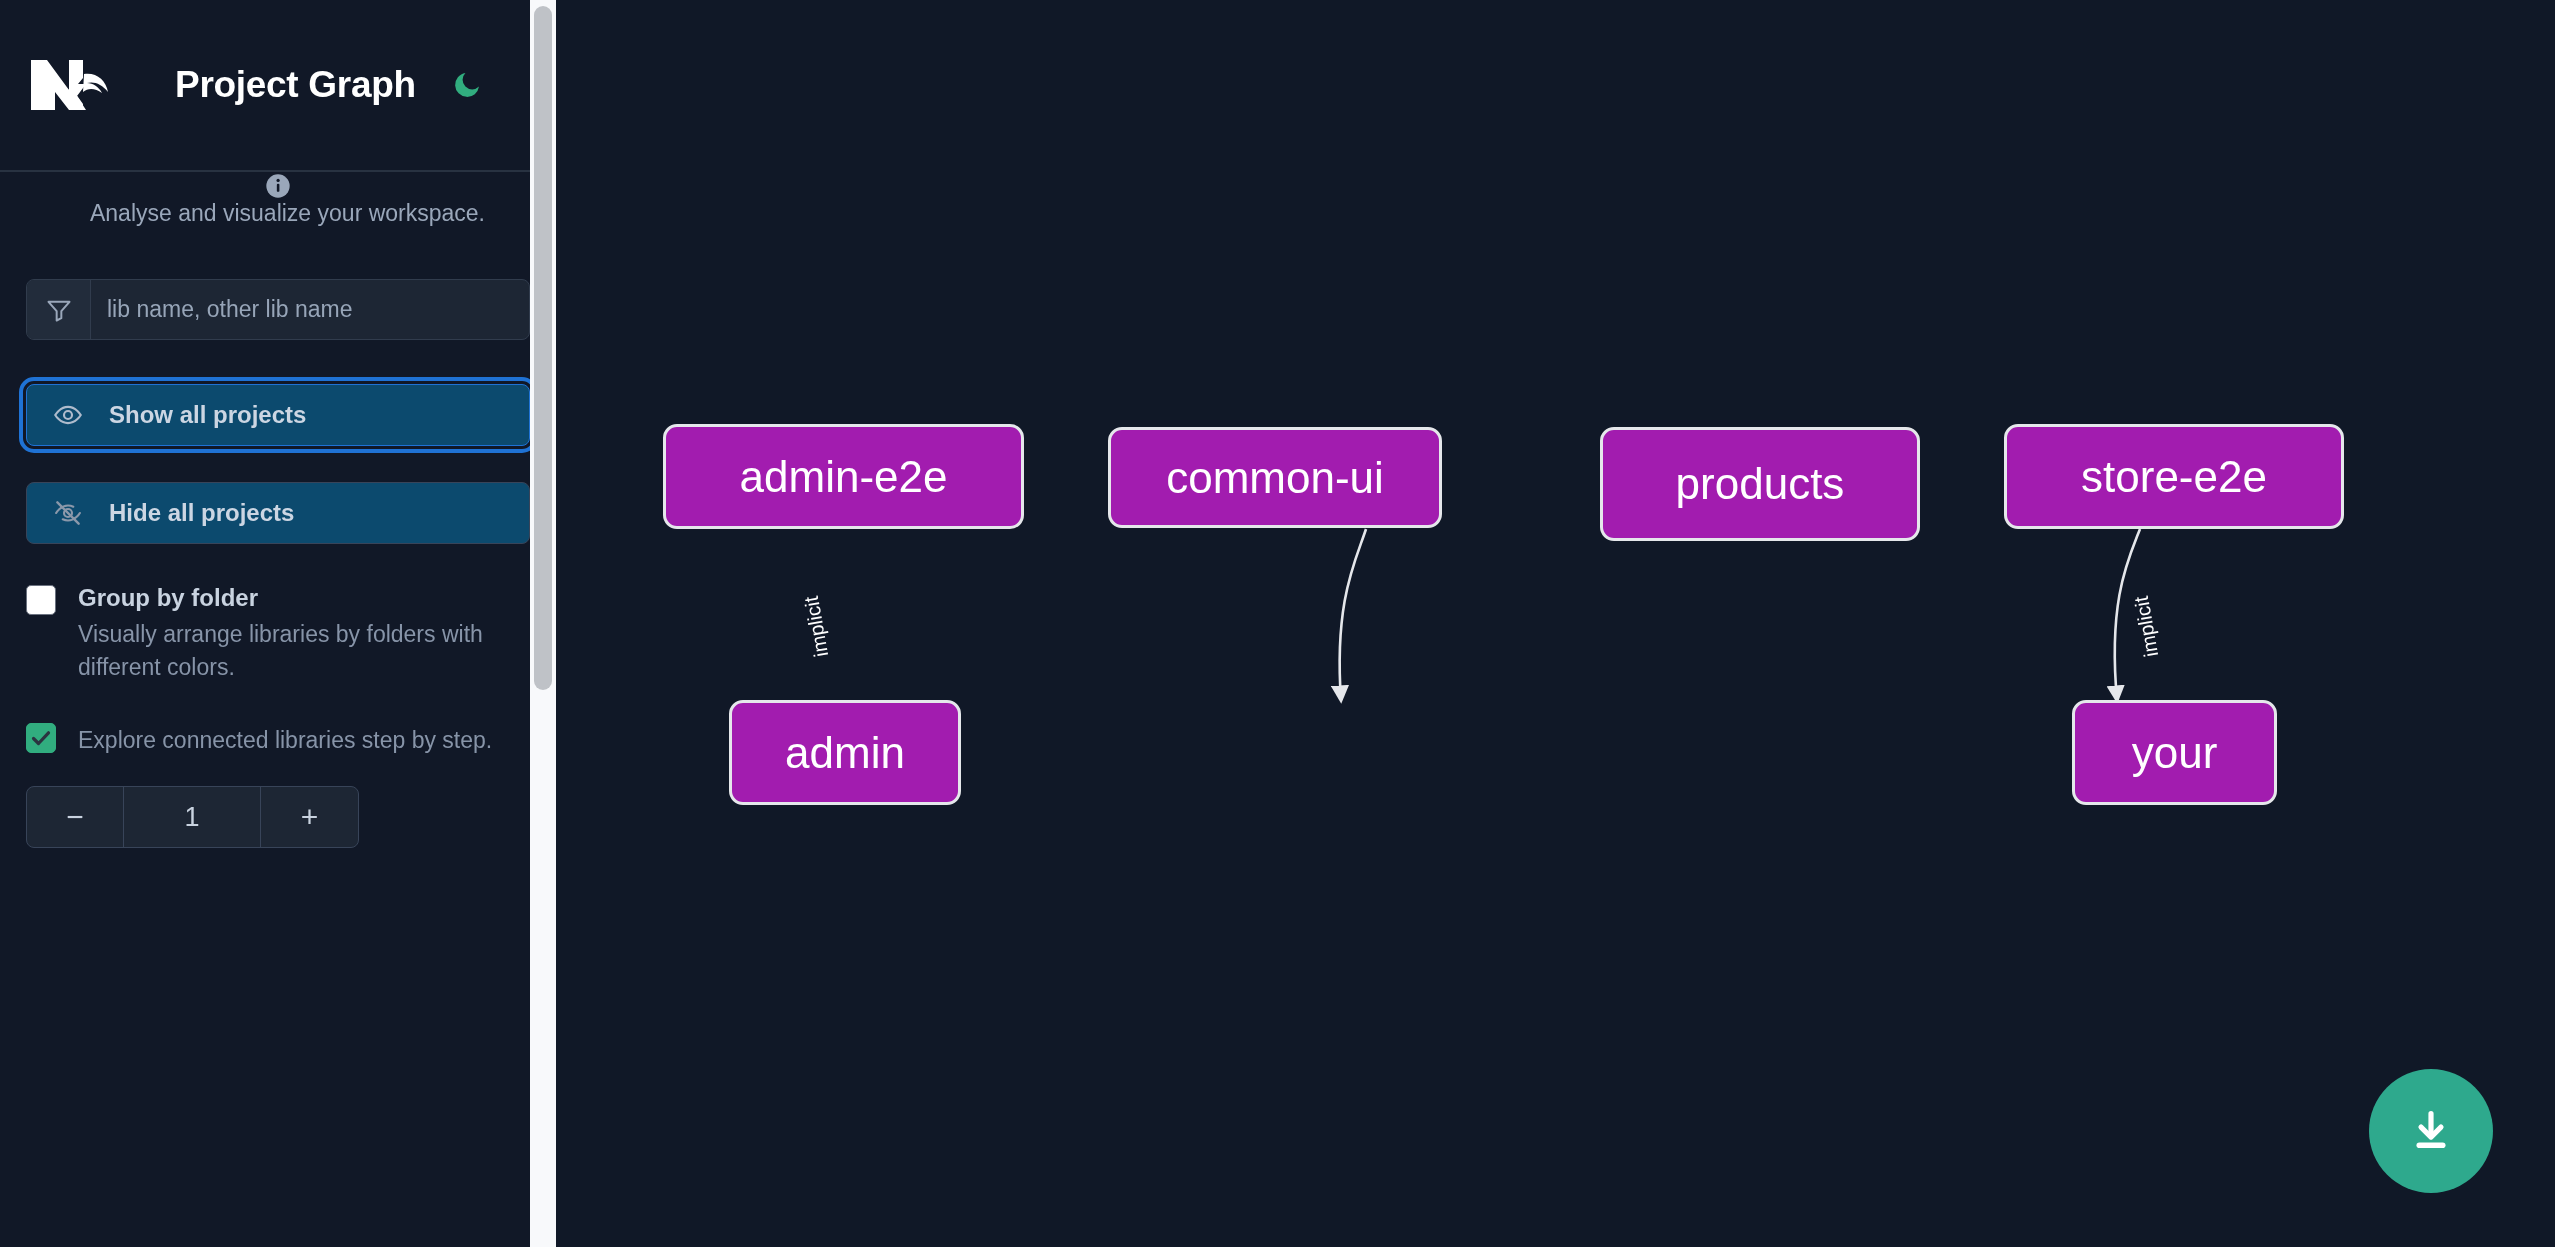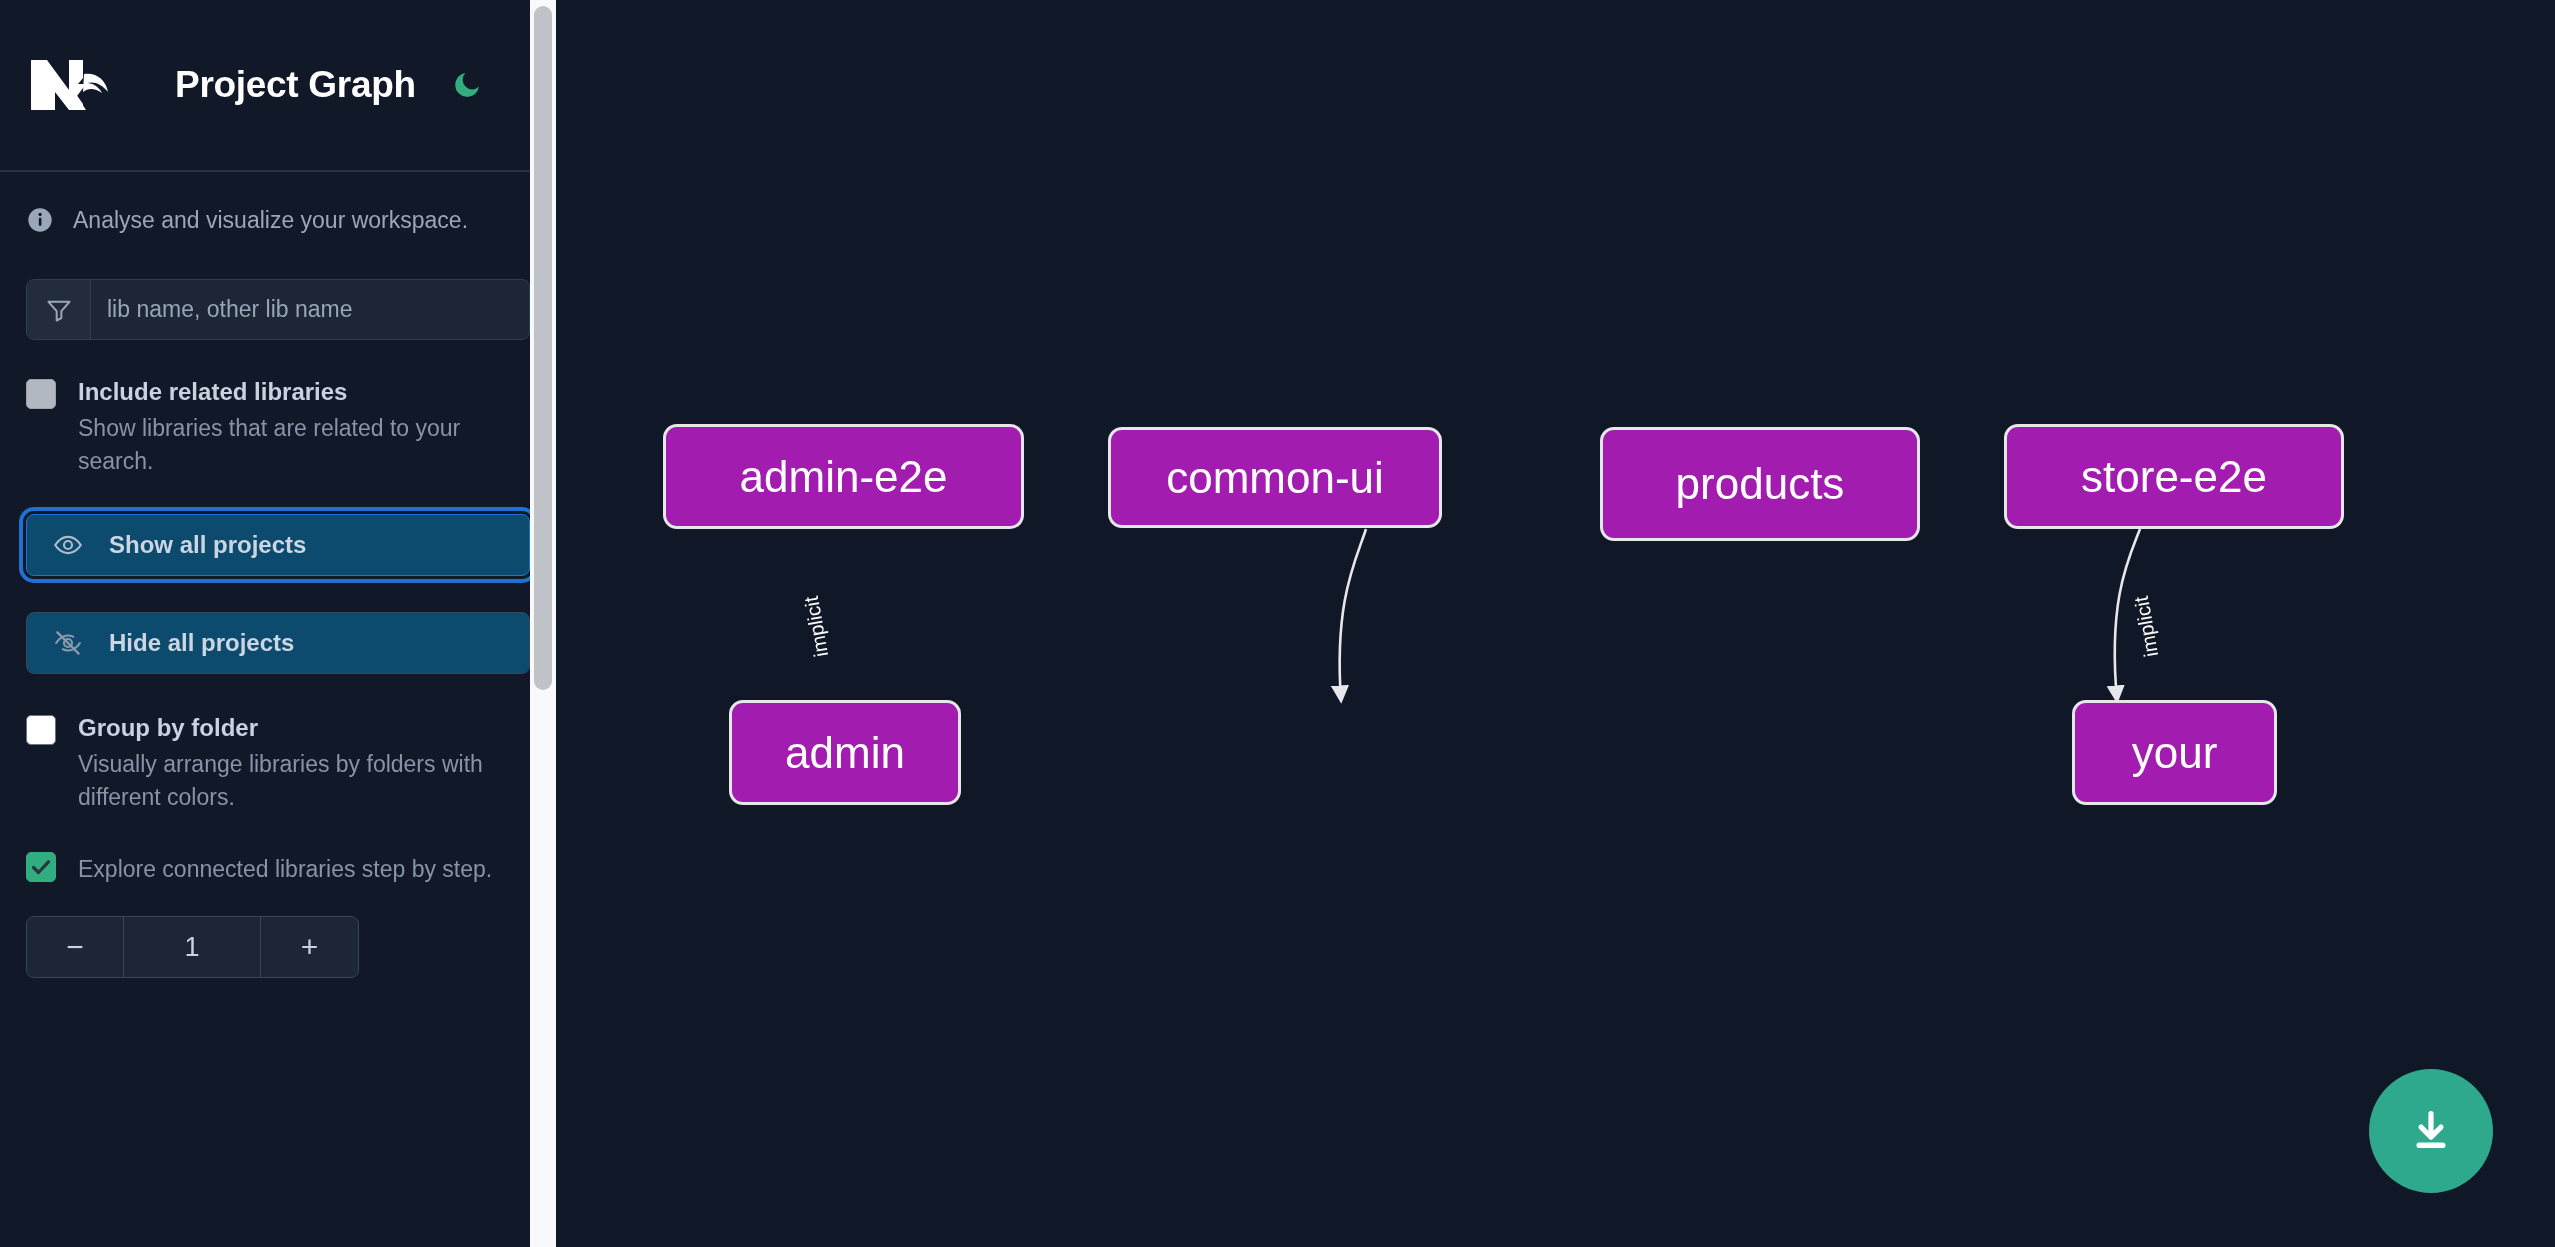--- a/index.html
+++ b/index.html
@@ -32,21 +32,21 @@
     white-space: nowrap;
   }
   .theme-toggle {
     margin-left: 33px; width: 36px; height: 36px;
     display: flex; align-items: center; justify-content: center;
     cursor: pointer;
   }
 
   .tagline {
     display: flex; align-items: center;
-    padding: 0 26px; height: 96px;
+    padding: 0 26px; height: 96px; flex-direction: column;
   }
   .info-icon { width: 28px; height: 28px; flex: 0 0 28px; }
   .tagline-text {
     font-size: 23px; color: #9aa7ba; margin-left: 19px;
     white-space: nowrap;
   }
 
   .filter-row { padding: 8px 26px; margin-top: 3px; }
   .filter-box {
     height: 61px; display: flex; align-items: stretch;
@@ -214,29 +214,20 @@
       <div class="filter-box">
         <span class="filter-icon-cell">
           <svg viewBox="0 0 24 24" width="28" height="28" aria-hidden="true">
             <path d="M3 5h18l-7 8v6l-4 2v-8z" fill="none" stroke="#9aa7ba" stroke-width="1.7" stroke-linejoin="round"></path>
           </svg>
         </span>
         <input class="filter-input" type="text" placeholder="lib name, other lib name" style="">
       </div>
     </div>
 
-    <div class="opt-block">
-      <div class="opt-row">
-        <span class="cbx disabled"></span>
-        <div class="opt-texts">
-          <div class="opt-label">Include related libraries</div>
-          <div class="opt-desc">Show libraries that are related to your search.</div>
-        </div>
-      </div>
-    </div>
 
     <div class="btn-block">
       <button class="act-btn focused">
         <span class="btn-ico">
           <svg viewBox="0 0 24 24" width="30" height="30" aria-hidden="true">
             <path d="M1.8 12S5.5 5.5 12 5.5 22.2 12 22.2 12 18.5 18.5 12 18.5 1.8 12 1.8 12z" fill="none" stroke="#aebbcc" stroke-width="1.7"></path>
             <circle cx="12" cy="12" r="3.2" fill="none" stroke="#aebbcc" stroke-width="1.7"></circle>
           </svg>
         </span>
         <span class="lbl">Show all projects</span>

